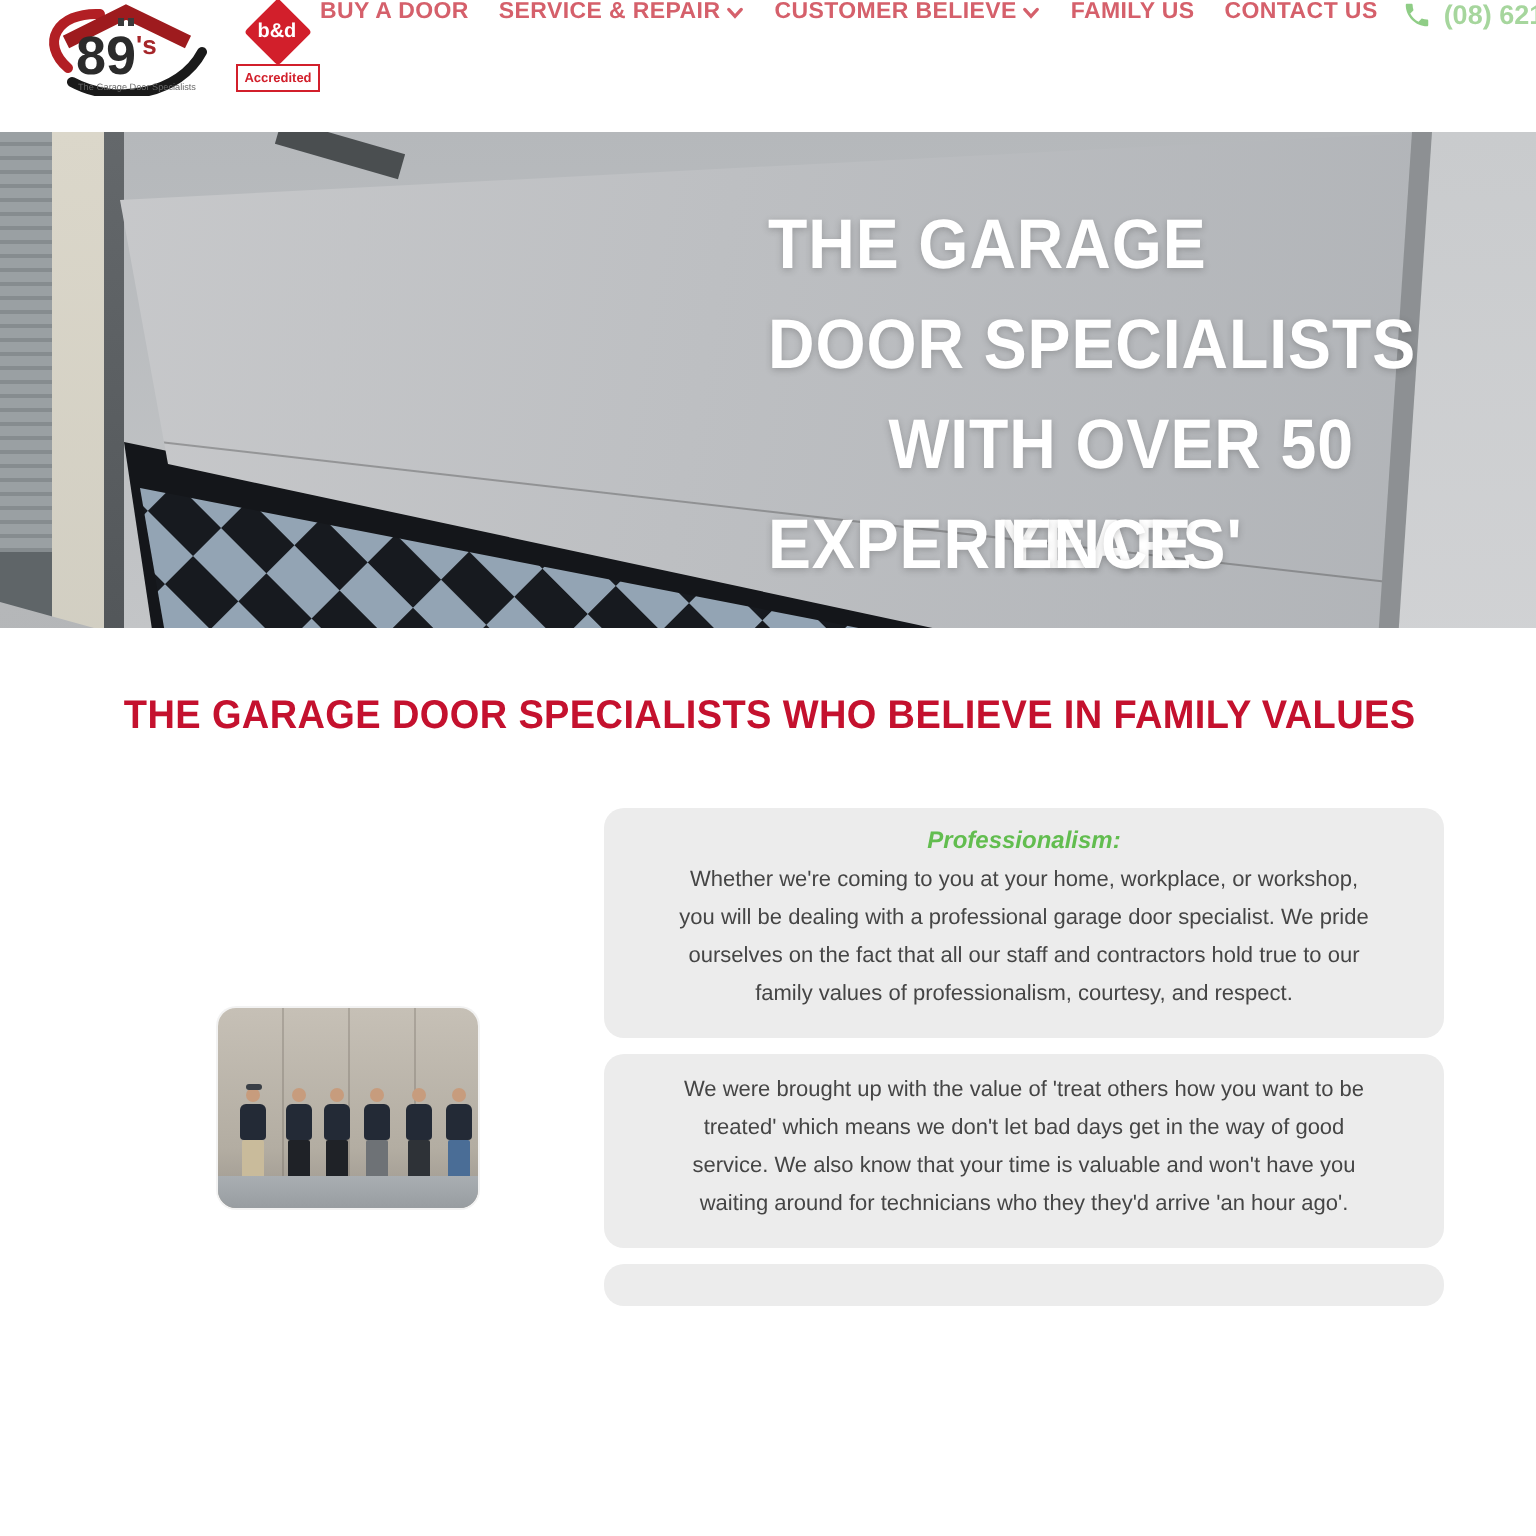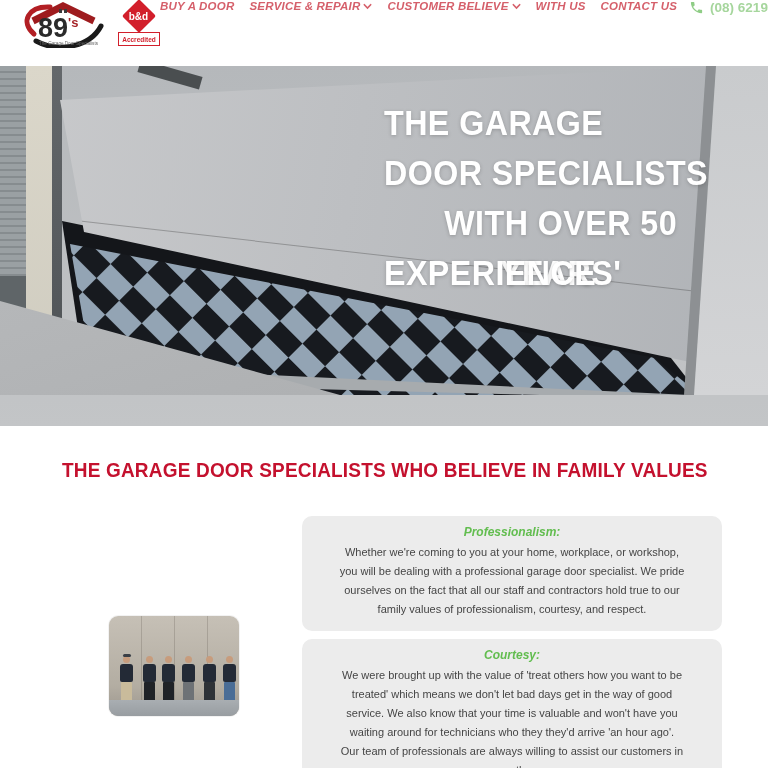--- a/index.html
+++ b/index.html
@@ -17,30 +17,30 @@
                 align-items:center; justify-content:center; border-radius:2px; }
   .bd-diamond span { transform:rotate(-45deg); color:#fff; font-weight:bold;
                      font-size:10px; }
   .bd-accredited { position:absolute; left:0; bottom:2px; width:42px;
                    border:1px solid #d21f2b; background:#fff; color:#d21f2b;
                    font-size:6.5px; font-weight:bold; text-align:center;
                    padding:2.5px 0; }
   .nav { margin-left:auto; display:flex; align-items:center; gap:15px; }
   .nav a { color:#d5606b; font-weight:bold; font-size:11.5px; letter-spacing:.2px;
            text-decoration:none; display:flex; align-items:center; gap:3px;
-           white-space:nowrap;font-style:italic; }
+           white-space:nowrap; }
   .chev { width:9px; height:9px; display:inline-block; }
   .chev svg { display:block; }
   .phone { display:flex; align-items:center; gap:6px; margin-left:12px;
            color:#a6d69d; font-weight:bold; font-size:13.5px; text-decoration:none;
            white-space:nowrap; }
   .phone svg { display:block; }
 
   
-  .hero { position:relative; width:768px; height:360px; overflow:hidden;
+  .hero { position:relative; width:768px; height:248px; overflow:hidden;
           background:linear-gradient(180deg,#b5b8bb 0%,#c3c5c7 100%); }
   .hero * { position:absolute; }
   .roller { left:0; top:0; width:38px; height:232px;
             background:repeating-linear-gradient(180deg,#9aa0a3 0 5px,#868c8f 5px 7px); }
   .roller-lower { left:0; top:210px; width:30px; height:62px; background:#5f6568; }
   .pillar { left:26px; top:0; width:28px; height:329px;
             background:linear-gradient(180deg,#dbd7ca,#cfccc0); }
   .doorframe { left:52px; top:0; width:10px; height:315px;
                background:linear-gradient(180deg,#64686b,#4e5255); }
   .opening { left:0; top:0; width:768px; height:329px; background:#14161a;
@@ -146,21 +146,21 @@
       </a>
     <a href="#">
         <span>CUSTOMER BELIEVE</span>
         <span class="chev">
           <svg width="9" height="9" viewBox="0 0 10 10">
             <path d="M1.5 3 L5 6.8 L8.5 3" fill="none" stroke="#d5606b" stroke-width="1.8" stroke-linecap="round"></path>
           </svg>
         </span>
       </a>
     <a href="#">
-        <span>WITH US</span>
+        <span>FAMILY US</span>
       </a>
     <a href="#">
         <span>CONTACT US</span>
       </a>
   </nav>
 
   <a class="phone" href="#">
     <span>
         <svg width="15" height="15" viewBox="0 0 24 24">
           <path d="M6.6 10.8c1.4 2.8 3.8 5.1 6.6 6.6l2.2-2.2c.3-.3.7-.4 1-.2 1.1.4 2.4.6 3.6.6.6 0 1 .4 1 1V20c0 .6-.4 1-1 1C10.8 21 3 13.2 3 4c0-.6.4-1 1-1h3.5c.6 0 1 .4 1 1 0 1.3.2 2.5.6 3.6.1.3 0 .7-.2 1l-2.3 2.2z" fill="#8fcd86"></path>
@@ -241,23 +241,21 @@
           </div>
         <div class="floor"></div>
       </div>
     </div>
     <div class="col-right">
       <div class="card">
         <h3>Professionalism:</h3>
         <p>Whether we're coming to you at your home, workplace, or workshop, you will be dealing with a professional garage door specialist. We pride ourselves on the fact that all our staff and contractors hold true to our family values of professionalism, courtesy, and respect.</p>
       </div>
       <div class="card">
-        <h3>Courtesy:</h3>
         <p>We were brought up with the value of 'treat others how you want to be treated' which means we don't let bad days get in the way of good service. We also know that your time is valuable and won't have you waiting around for technicians who they they'd arrive 'an hour ago'.</p>
-        <p>Our team of professionals are always willing to assist our customers in every way they can.</p>
       </div>
       <div class="card">
         
         
       </div>
     </div>
   </div>
 </div>
 
 </body></html>

